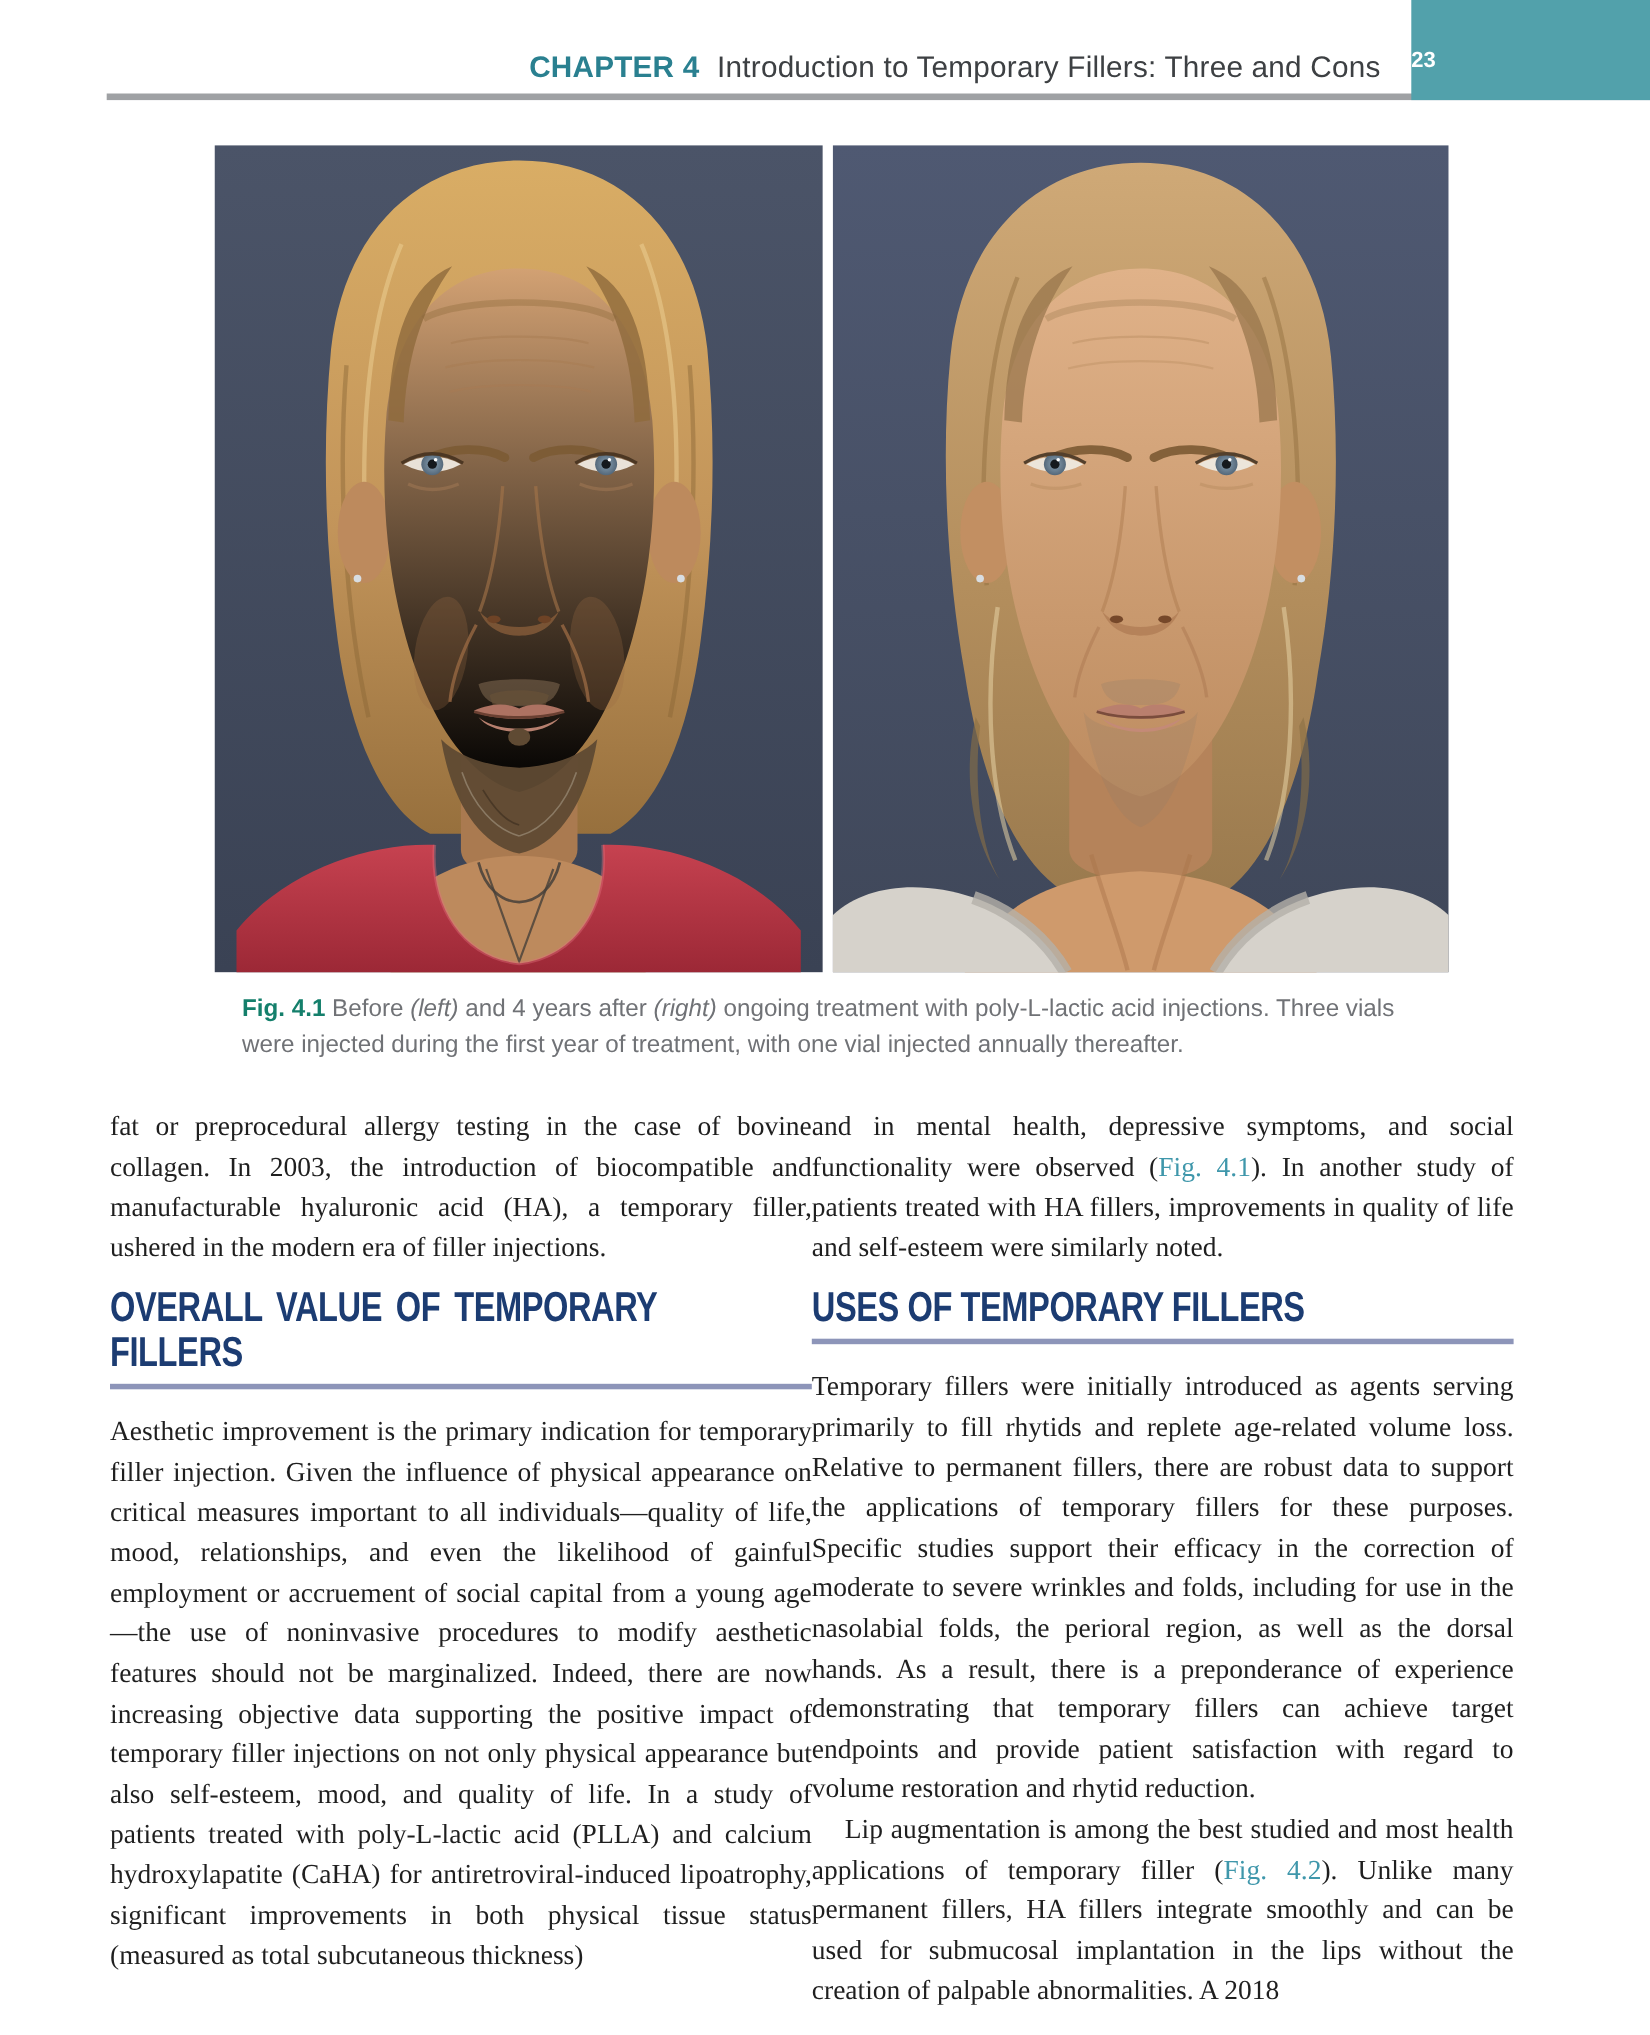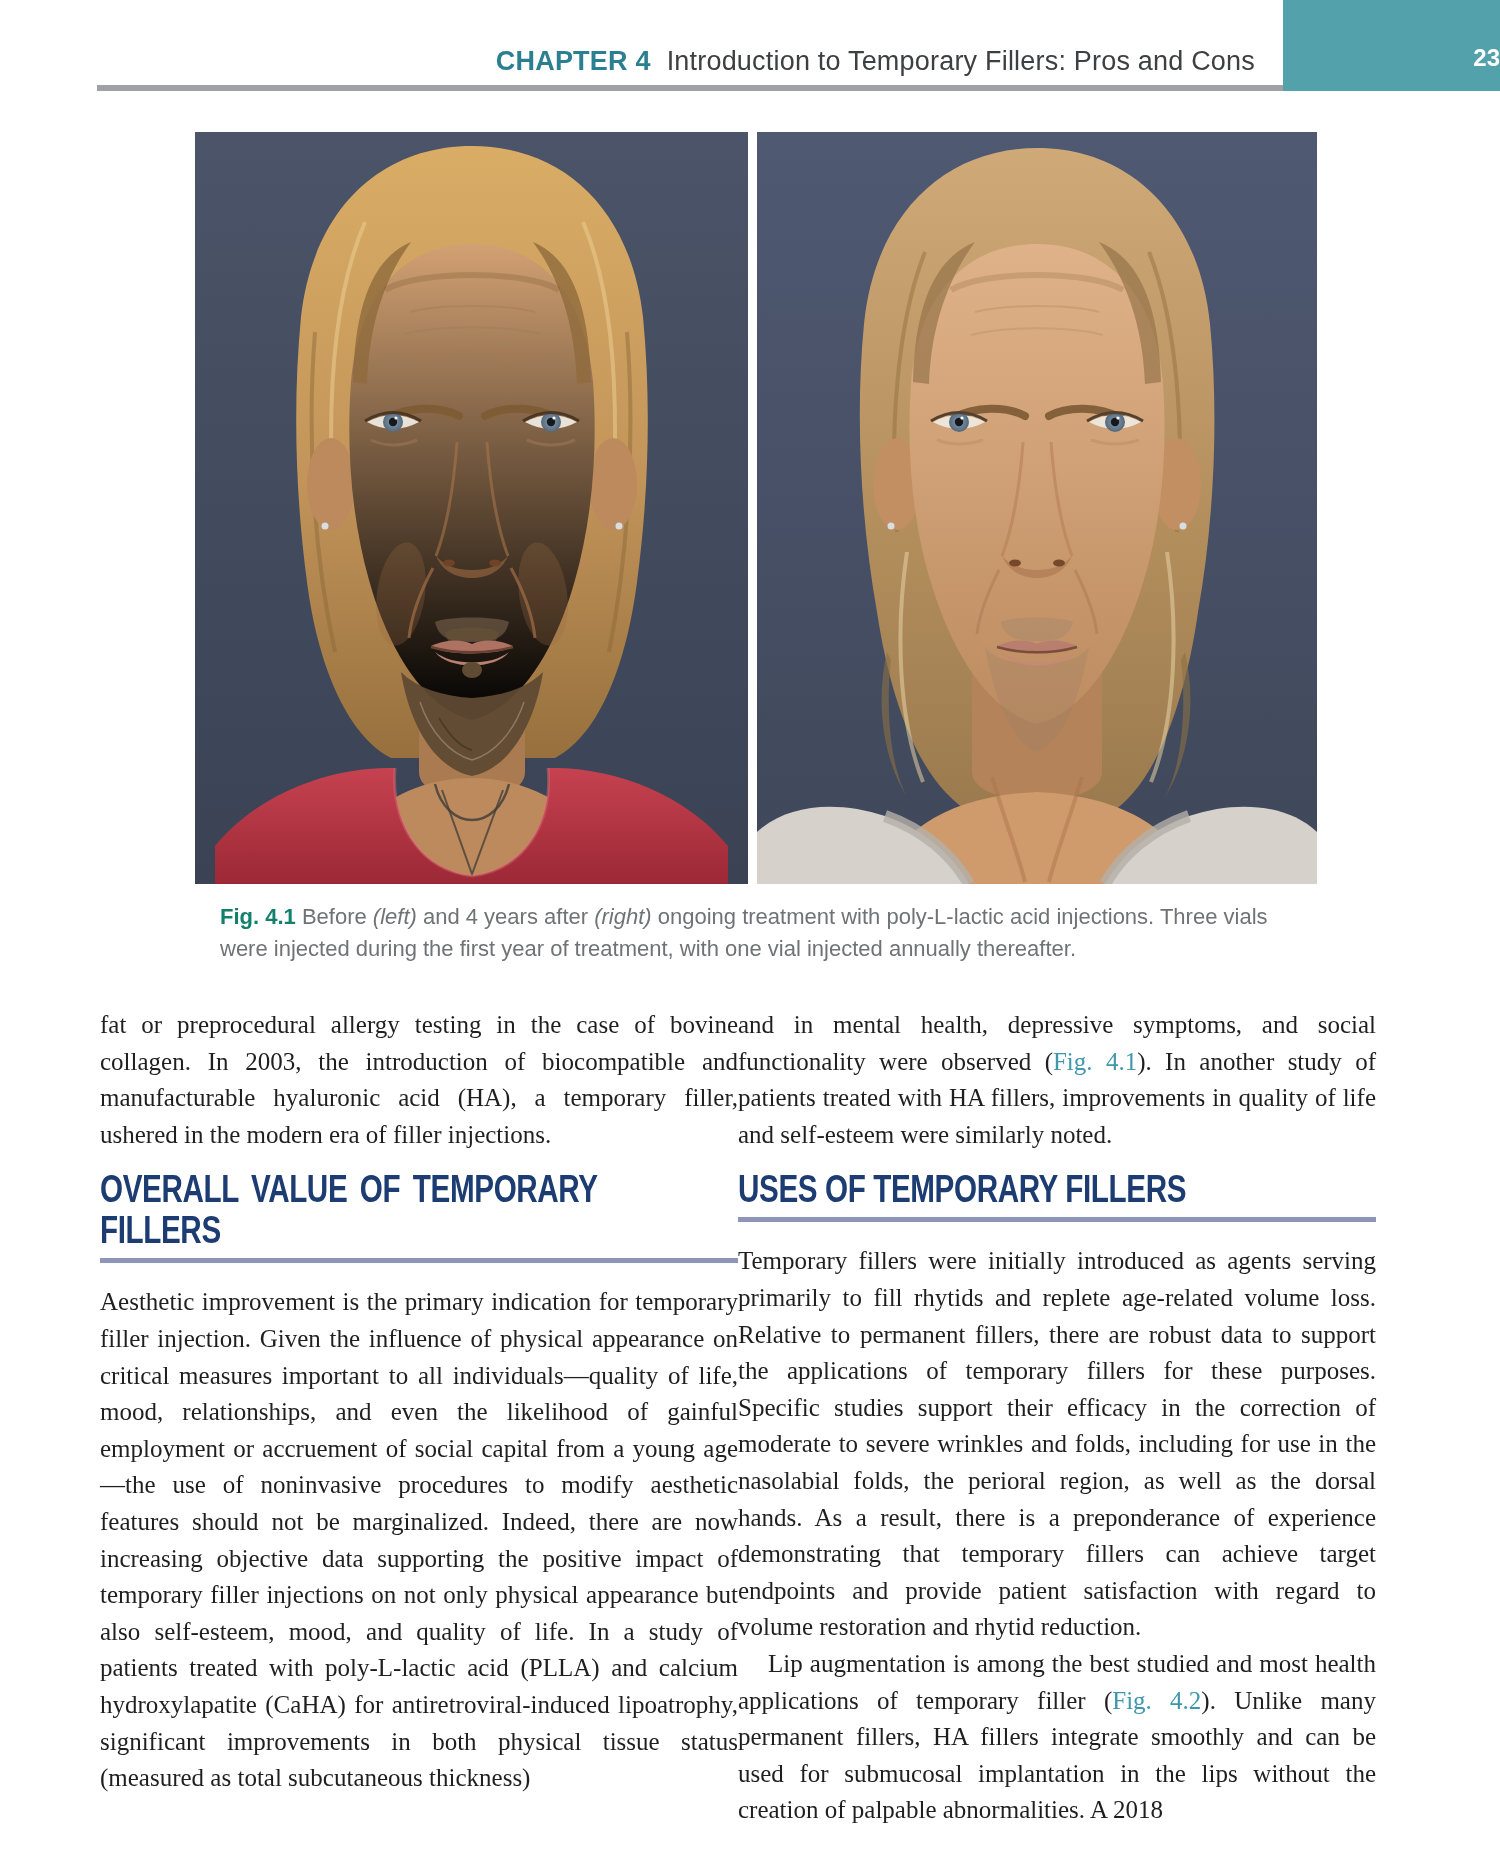--- a/index.html
+++ b/index.html
@@ -5,22 +5,22 @@
   html,body{margin:0;padding:0;background:#ffffff;}
   .page{position:relative;width:1500px;height:1850px;background:#ffffff;
         font-family:"Liberation Sans",sans-serif;overflow:hidden;}
 
   
   .header-rule{position:absolute;left:97px;right:0;top:85px;height:6px;background:#9fa1a4;}
   .teal-block{position:absolute;left:1283px;right:0;top:0;height:91px;background:#52a1ab;}
   .chapter-line{position:absolute;top:46px;left:0;width:1255px;text-align:right;
                 font-size:27px;color:#3d4043;letter-spacing:.2px;white-space:nowrap;}
   .chapter-label{color:#2a8090;font-weight:bold;margin-right:16px;text-align:center;}
-  .page-number{position:absolute;top:44px;left:1283px;width:217px;text-align:right;
-               color:#ffffff;font-weight:bold;font-size:24px;}
+  .page-number{position:absolute;top:44px;left:1283px;width:217px;text-align:left;
+               color:#ffffff;font-weight:bold;font-size:20px;}
 
   
   .figure{position:absolute;left:195px;top:132px;width:1122px;height:752px;display:flex;gap:9px;}
   .photo{display:block;flex:0 0 auto;}
   .caption{position:absolute;left:220px;top:901px;width:1095px;font-size:22px;
            line-height:32px;color:#707276;}
   .caption .accent{color:#147f6b;font-weight:bold;}
   .caption .it{font-style:italic;}
 
   
@@ -35,21 +35,21 @@
   .figlink{color:#3f97ab;}
   .indent{text-indent:30px;}
 </style>
 </head>
 <body>
 
 <div class="page">
 
   <div class="header-rule"></div>
   <div class="teal-block"></div>
-  <div class="chapter-line"><span class="chapter-label">CHAPTER 4</span><span>Introduction to Temporary Fillers: Pros and Cons</span></div>
+  <div class="chapter-line"><span class="chapter-label">CHAPTER 4</span><span>Introduction to Temporary Fillers: Three and Cons</span></div>
   <div class="page-number">23</div>
 
   <div class="figure">
 
     <svg class="photo" width="553" height="752" viewBox="0 0 553 752">
       <defs>
         <linearGradient id="bgL" x1="0" y1="0" x2="0" y2="1">
           <stop offset="0" stop-color="#4b5468"></stop>
             <stop offset="1" stop-color="#3a4254"></stop>
         </linearGradient>

